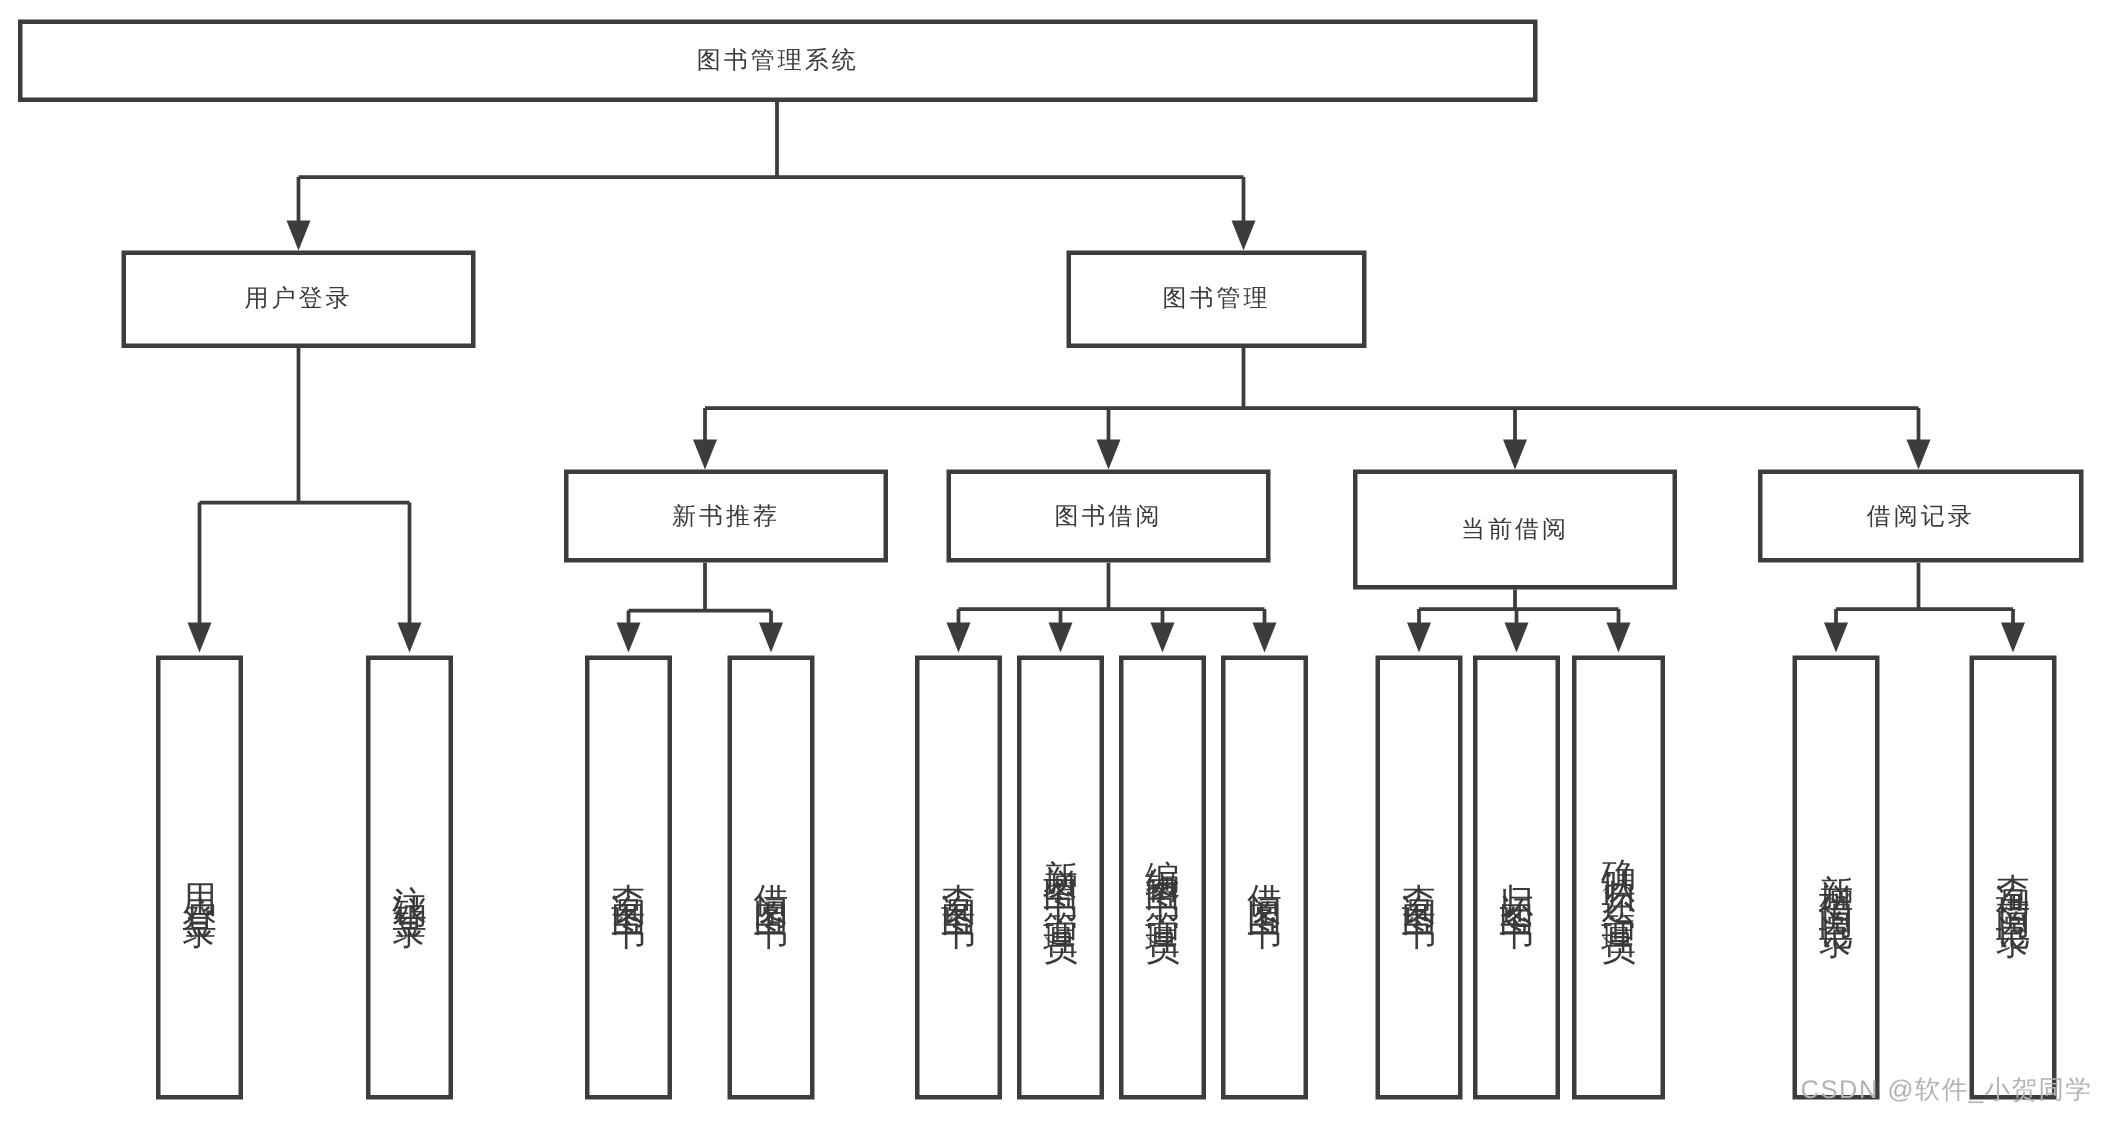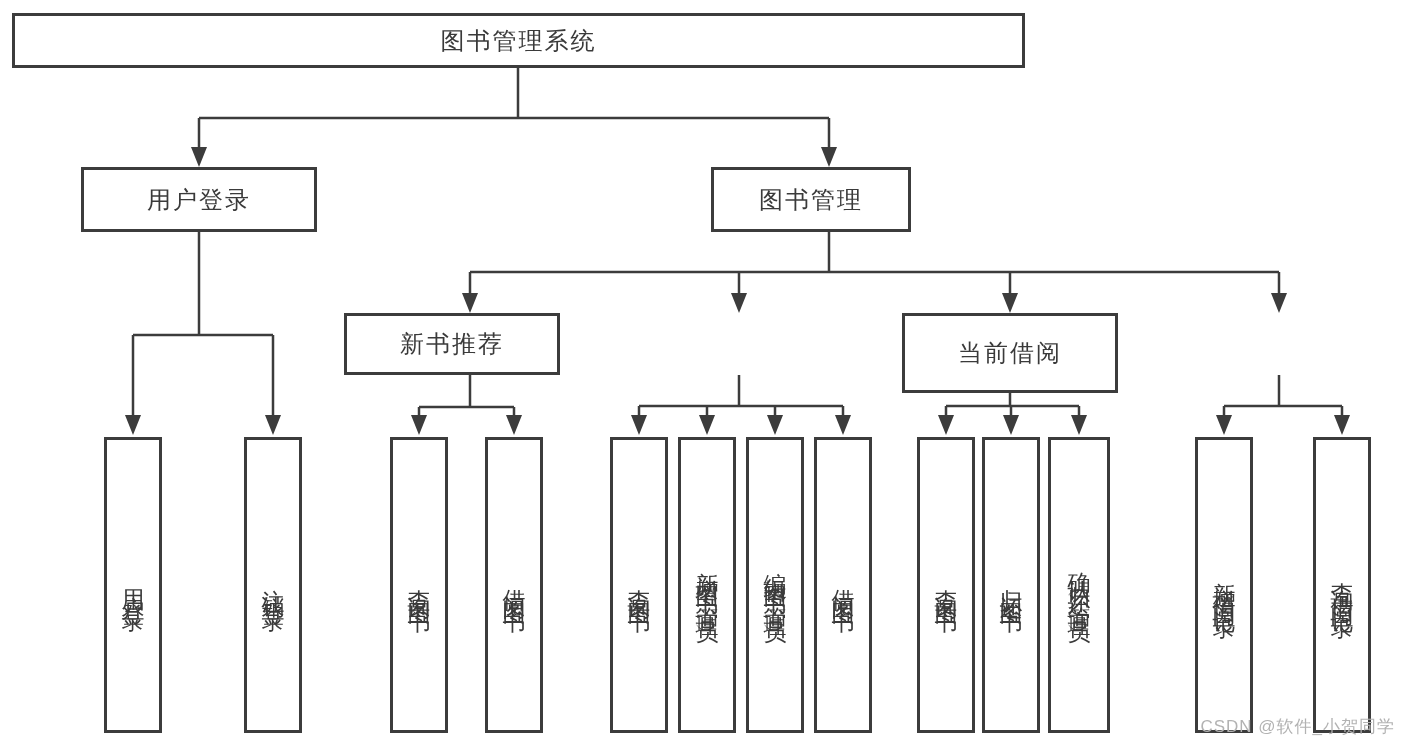--- a/index.html
+++ b/index.html
@@ -12,21 +12,21 @@
   }
   .stage svg{position:absolute;left:0;top:0;}
   #connector-path{stroke:var(--line,#3c3c3c);stroke-width:2.5;fill:none;}
   .arrowhead{fill:var(--line,#3c3c3c);}
   .box{
     position:absolute;box-sizing:border-box;
     border:3px solid var(--line,#3c3c3c);
     background:#ffffff;
     display:flex;align-items:center;justify-content:center;
     color:var(--text,#3a3a3a);
-    font-size:24px;letter-spacing:2px;
+    font-size:16px;letter-spacing:2px;
     z-index:2;
   }
   .vbox{font-size:23px;letter-spacing:0;}
   .vbox .vtext{
     writing-mode:vertical-rl;
     text-orientation:mixed;
     letter-spacing:7px;
     line-height:1;
     white-space:nowrap;
   }
@@ -73,22 +73,24 @@
         <polygon points="1216,415 1232,415 1224,435" class="arrowhead"></polygon>
         <polygon points="1334,415 1350,415 1342,435" class="arrowhead"></polygon>
       </g>
   </svg>
 
   <div class="box" style="left:12px;top:13px;width:1013px;height:55px">图书管理系统</div>
 
   <div class="box" style="left:81px;top:167px;width:236px;height:65px">用户登录</div>
   <div class="box" style="left:711px;top:167px;width:200px;height:65px">图书管理</div>
 
-  <div class="box" style="left:344px;top:313px;width:216px;height:62px">新书推荐</div>
+  <div class="box" style="left:376px;top:313px;width:216px;height:62px">新书推荐</div>
+  <div class="box" style="left:631px;top:313px;width:216px;height:62px">图书借阅</div>
   <div class="box" style="left:902px;top:313px;width:216px;height:80px">当前借阅</div>
+  <div class="box" style="left:1172px;top:313px;width:217px;height:62px">借阅记录</div>
 
   <div class="box vbox" style="left:104px;top:437px;width:58px;height:296px">
     <span class="vtext">用户登录</span>
   </div>
   <div class="box vbox" style="left:244px;top:437px;width:58px;height:296px">
     <span class="vtext">注销登录</span>
   </div>
 
   <div class="box vbox" style="left:390px;top:437px;width:58px;height:296px">
     <span class="vtext">查询图书</span>

